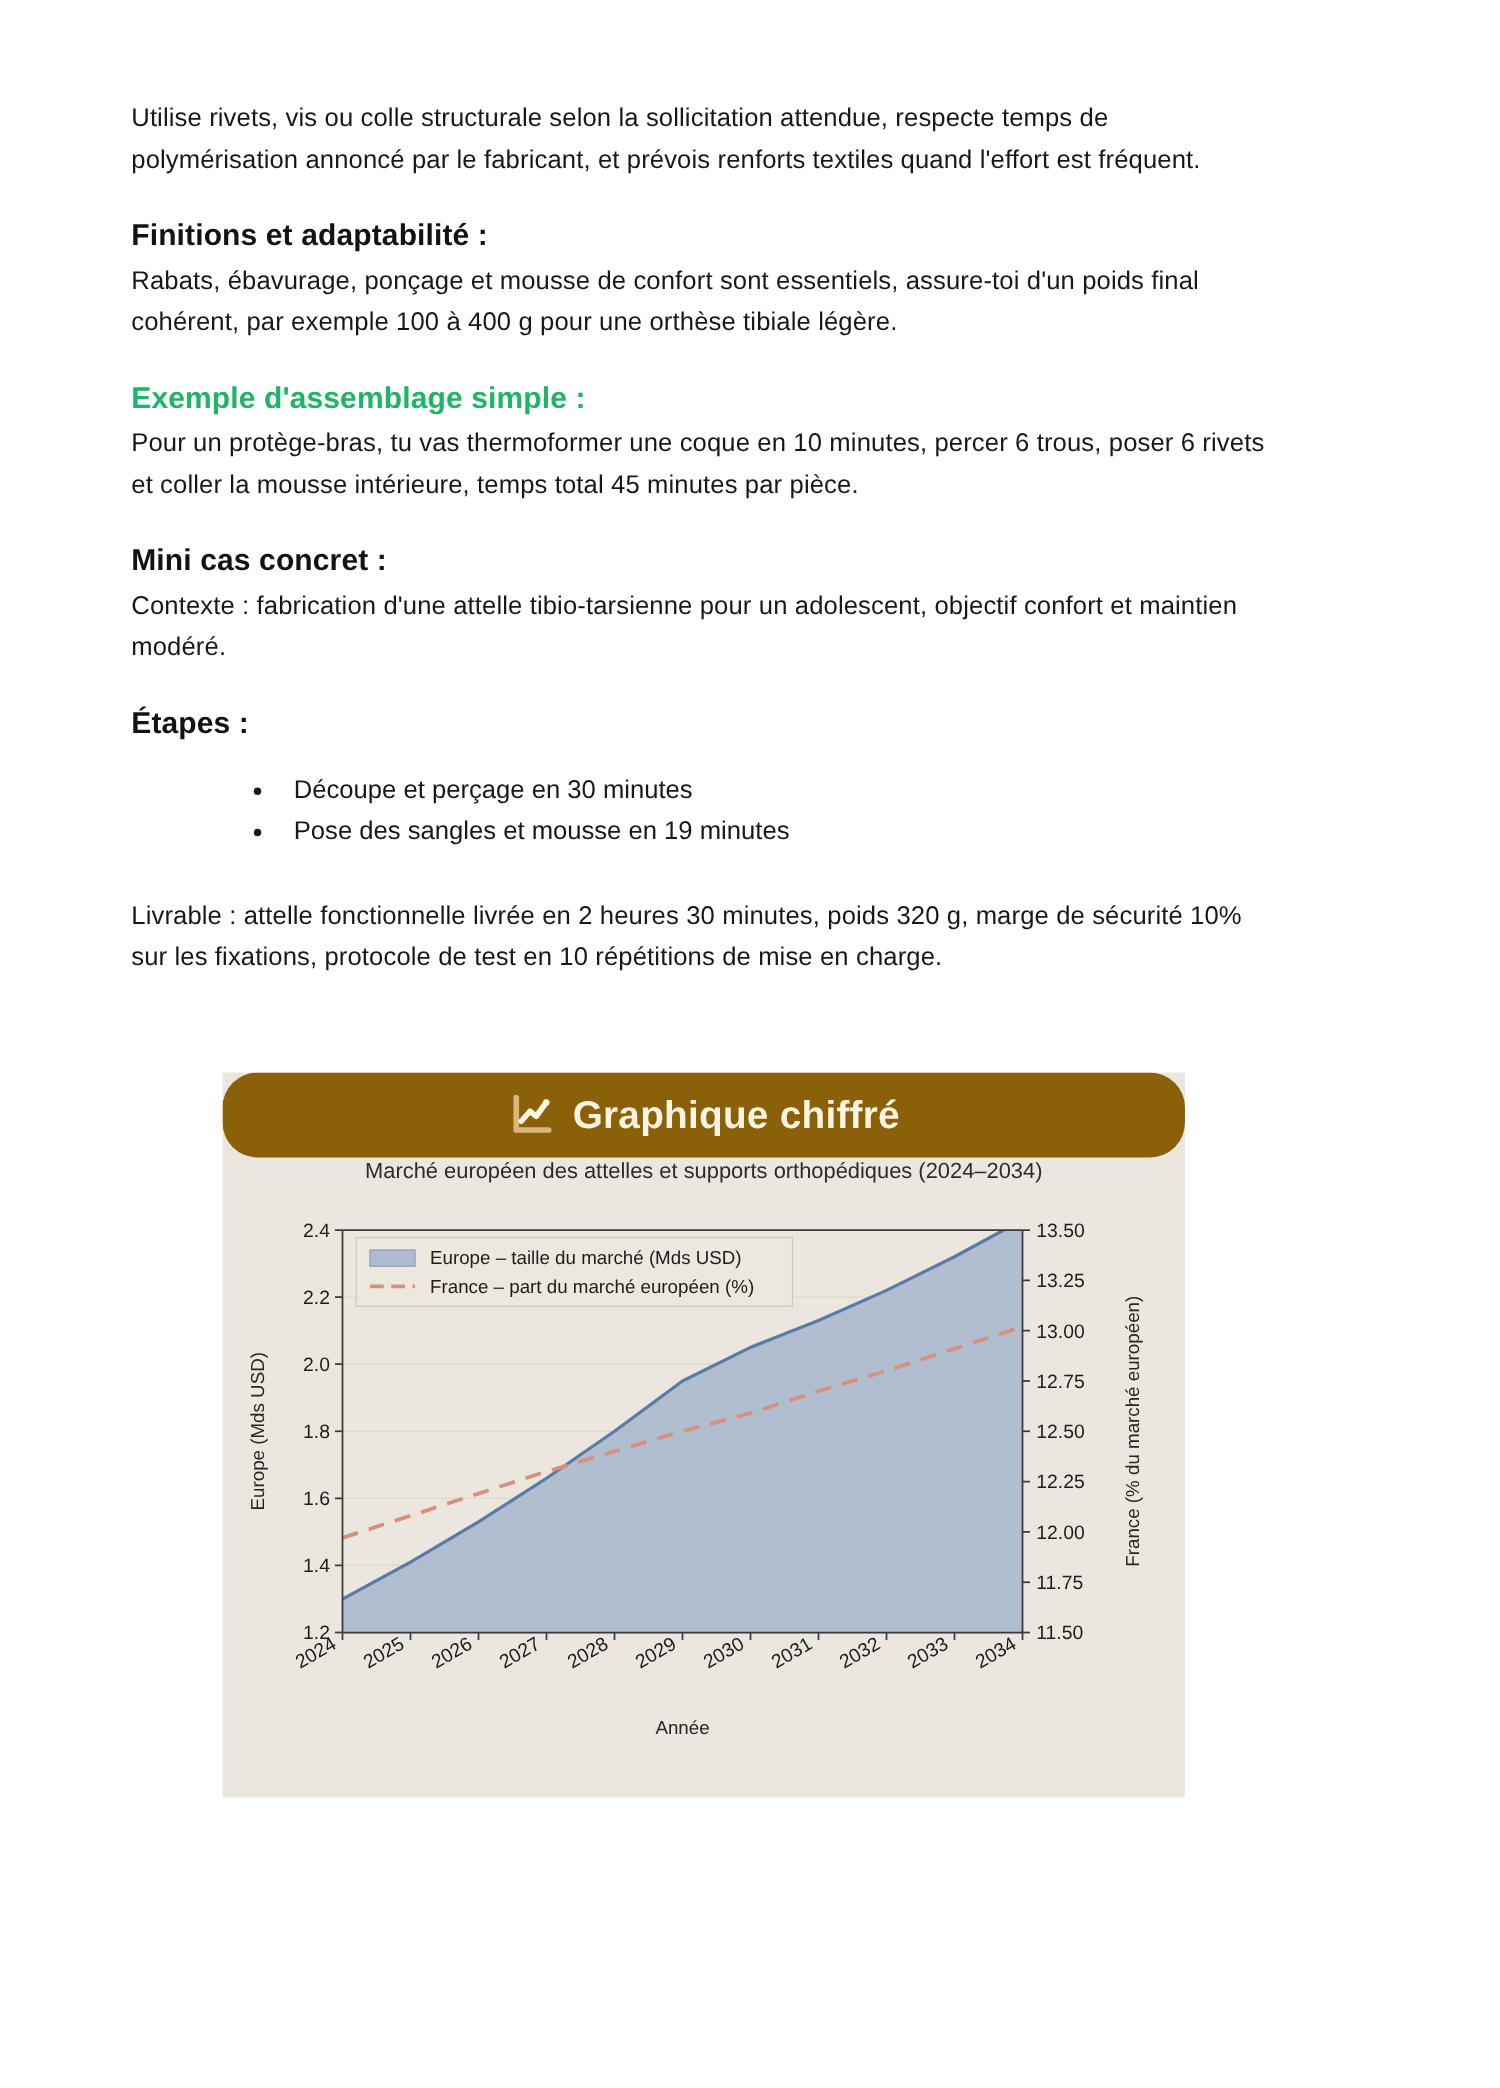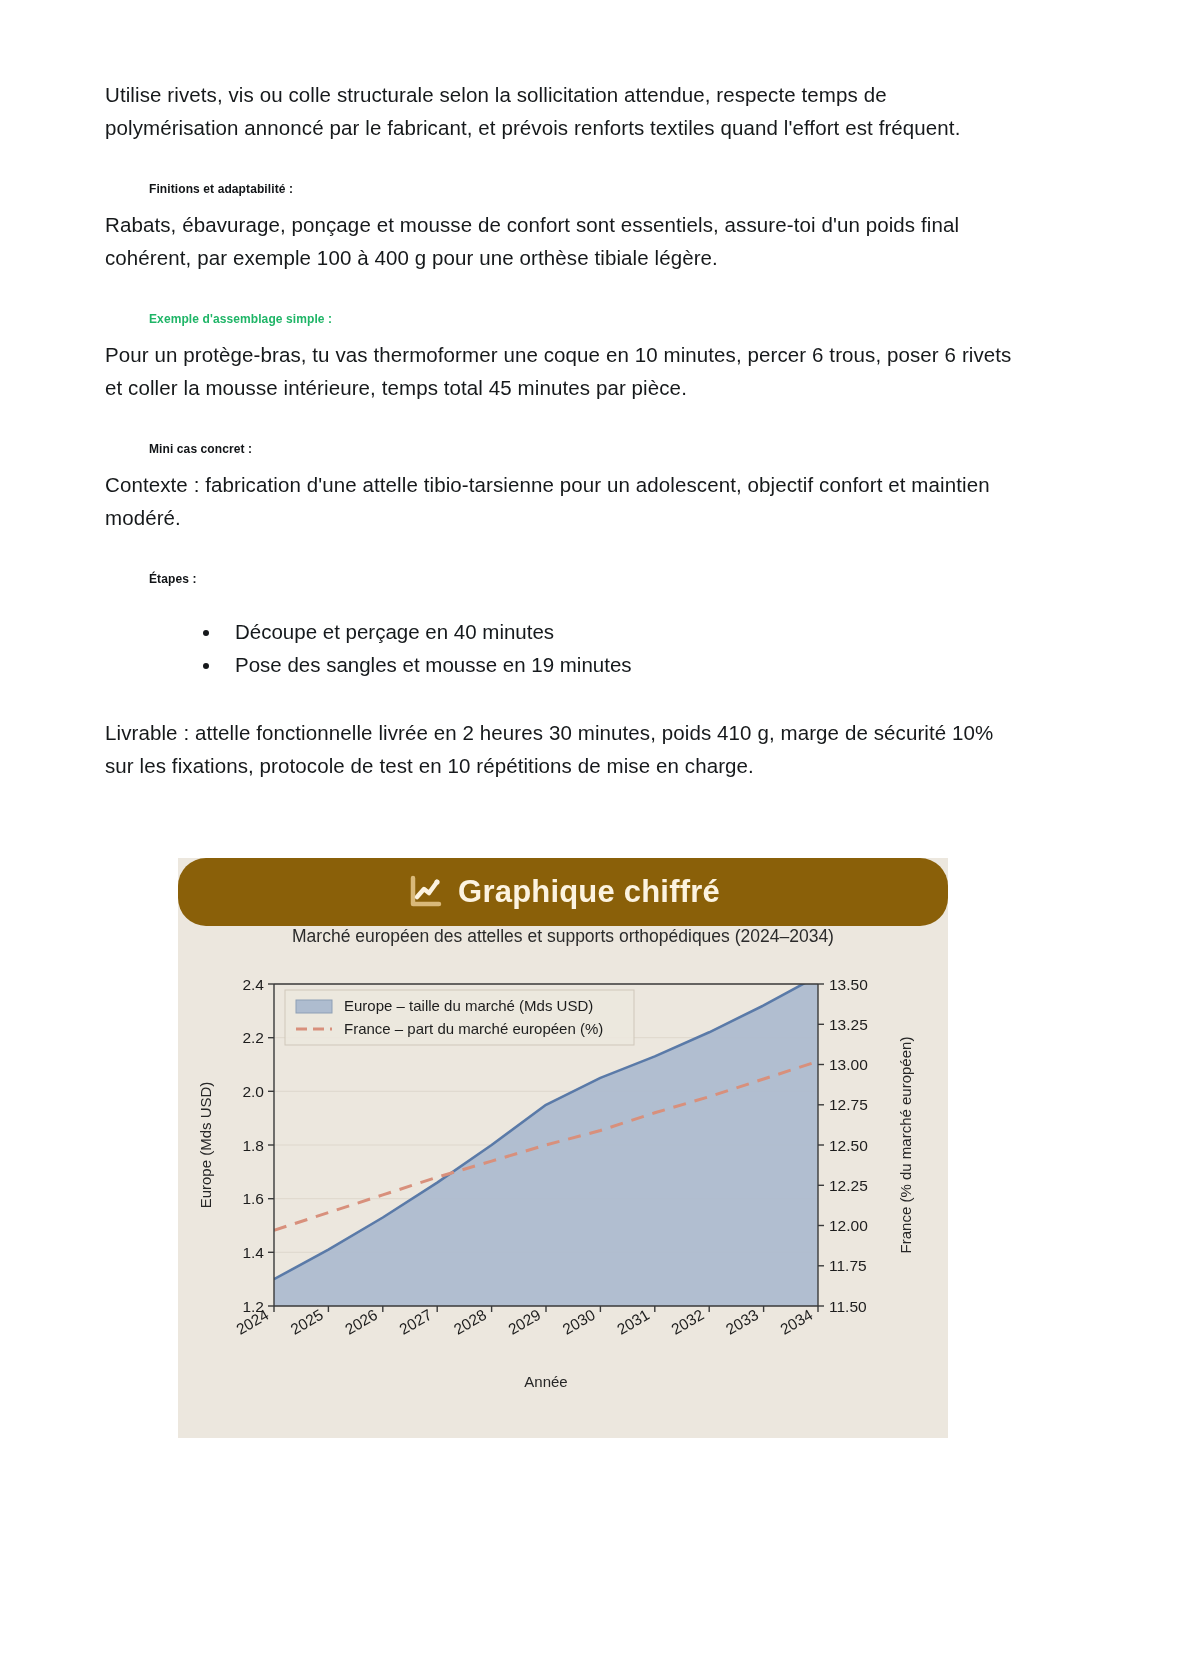--- a/index.html
+++ b/index.html
@@ -18,26 +18,25 @@
   }
   p,h3,ul{margin:0;}
   .para{
     font-size:20.5px;
     line-height:33px;
     letter-spacing:.1px;
     color:#16191b;
     max-width:915px;
   }
   .head{
-    font-size:12px;
+    font-size:24px;
     font-weight:bold;
     line-height:30px;
     color:#111417;
     letter-spacing:.1px;
-    margin-left:44px;
   }
   .head.green{color:#1fb567;}
   .gap-lg{height:30px;}
   .gap-sm{height:4px;}
   .gap-md{height:22px;}
   ul.bullets{
     list-style:none;
     padding:0;margin:0;
     font-size:20.5px;
     line-height:31px;
@@ -113,28 +112,28 @@
   <div class="gap-sm"></div>
   <p class="para">Contexte : fabrication d'une attelle tibio-tarsienne pour un adolescent, objectif confort et maintien modéré.</p>
 
   <div class="gap-lg"></div>
 
   <h3 class="head">Étapes :</h3>
 
   <div class="gap-md"></div>
 
   <ul class="bullets">
-    <li><span class="dot"></span><span>Découpe et perçage en 40 minutes</span></li>
+    <li><span class="dot"></span><span>Découpe et perçage en 30 minutes</span></li>
     <li><span class="dot"></span><span>Pose des sangles et mousse en 19 minutes</span></li>
   </ul>
 
   <div class="gap-lg"></div>
 
   <div class="gap-sm"></div>
-  <p class="para">Livrable : attelle fonctionnelle livrée en 2 heures 30 minutes, poids 410 g, marge de sécurité 10% sur les fixations, protocole de test en 10 répétitions de mise en charge.</p>
+  <p class="para">Livrable : attelle fonctionnelle livrée en 2 heures 30 minutes, poids 320 g, marge de sécurité 10% sur les fixations, protocole de test en 10 répétitions de mise en charge.</p>
 
   <div class="card">
 
     <div class="card-banner">
       <svg class="banner-icon" width="38" height="38" viewBox="0 0 38 38">
         <path d="M7 5 L7 31 L33 31" fill="none" stroke="#d9b979" stroke-width="4.5" stroke-linecap="round" stroke-linejoin="round"></path>
         <path d="M11 24 L18 16 L23 20 L31 9" fill="none" stroke="#fcf3e0" stroke-width="4.5" stroke-linecap="round" stroke-linejoin="round"></path>
         <circle cx="31" cy="9" r="2.6" fill="#fcf3e0"></circle>
       </svg>
       <span class="banner-title">Graphique chiffré</span>

